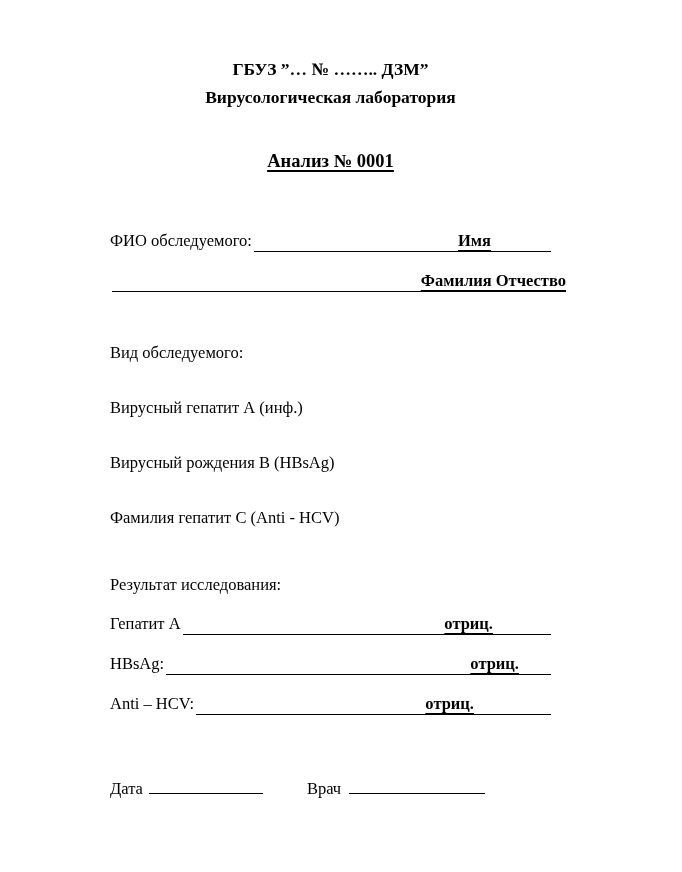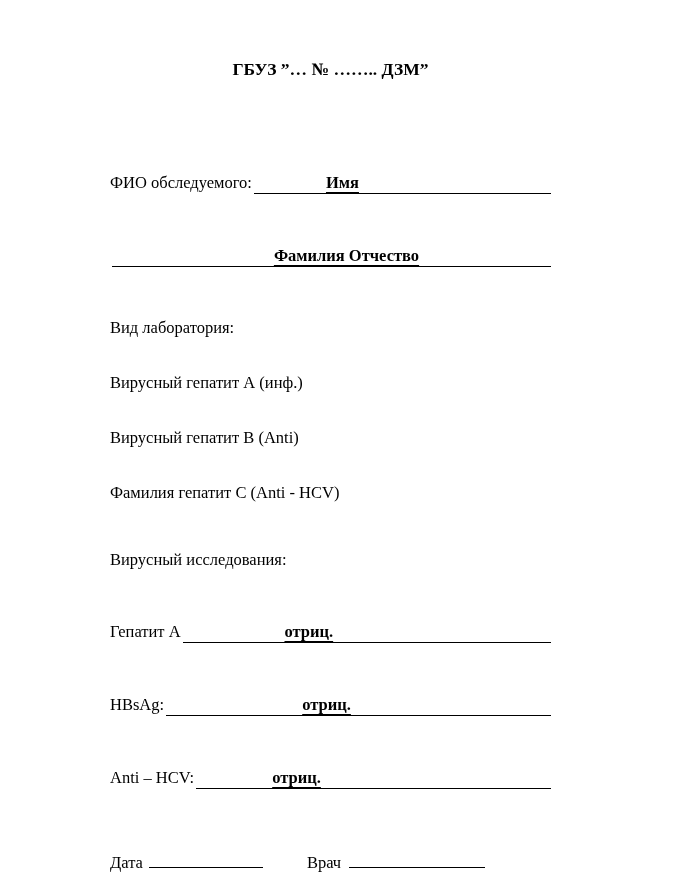--- a/index.html
+++ b/index.html
@@ -46,24 +46,23 @@
     align-items: baseline;
     line-height: 20px;
   }
   .field-row .label {
     white-space: nowrap;
     text-align: right;
   }
   .fill {
     flex: 1;
     border-bottom: 1.5px solid #000;
-    text-align: center;
+    text-align: right;
     margin-left: 2px;
     min-height: 20px;
-    margin-top: 33px;
   }
   .value {
     display: inline-block;
     font-weight: bold;
     text-decoration: underline;
     text-decoration-thickness: 2px;
     text-underline-offset: 4px;
     transform: translateX(var(--shift, 0px));
     white-space: nowrap;
   }
@@ -87,44 +86,48 @@
   .doctor-label { margin-left: 44px; }
   .doctor-fill { width: 136px; margin-left: 8px; }
 </style>
 </head>
 <body>
 
 <div class="doc">
 
   <div class="header">
     <div>ГБУЗ ”…  № …….. ДЗМ”</div>
+    <div>Вирусологическая лаборатория</div>
   </div>
 
+  <div class="title-row">
+    <span class="title">Анализ № 0001</span>
+  </div>
 
   <div class="field-row mt-fio">
     <span class="label">ФИО обследуемого:</span>
     <span class="fill">
       <span class="value" style="--shift:-60px">Имя</span>
     </span>
   </div>
 
   <div class="field-row mt-row">
     <span class="fill">
       <span class="value" style="--shift:15px">Фамилия Отчество</span>
     </span>
   </div>
 
 
-  <div class="section-label mt-vid">Вид лаборатория:</div>
+  <div class="section-label mt-vid">Вид обследуемого:</div>
 
   <div class="section-label mt-item">Вирусный гепатит А (инф.)</div>
-  <div class="section-label mt-item">Вирусный гепатит В (Anti)</div>
+  <div class="section-label mt-item">Вирусный рождения В (HBsAg)</div>
   <div class="section-label mt-item">Фамилия гепатит С (Anti - HCV)</div>
 
-  <div class="section-label mt-rez">Вирусный исследования:</div>
+  <div class="section-label mt-rez">Результат исследования:</div>
 
   <div class="field-row mt-row">
     <span class="label">Гепатит А</span>
     <span class="fill">
       <span class="value" style="--shift:-58px">отриц.</span>
     </span>
   </div>
 
   <div class="field-row mt-row">
     <span class="label">HBsAg:</span>

